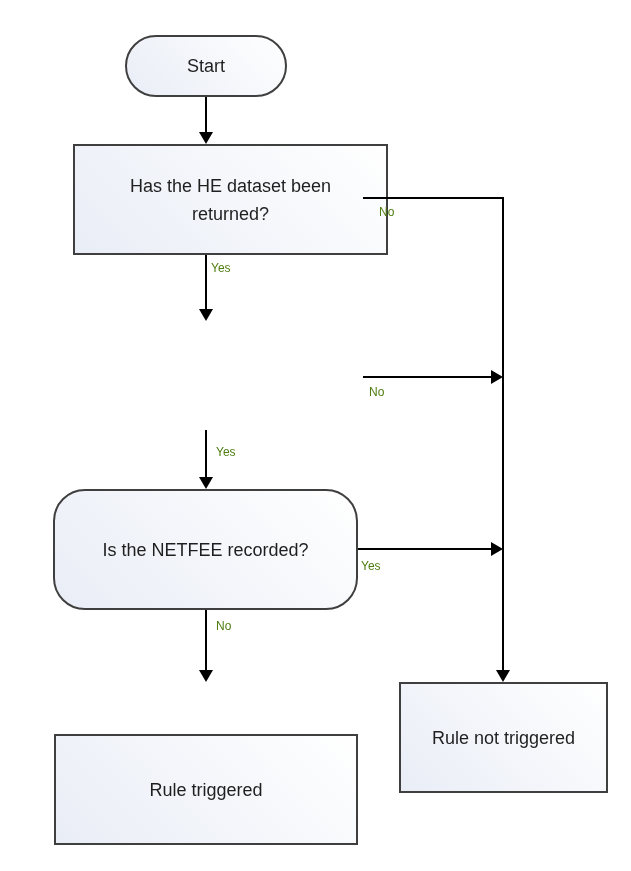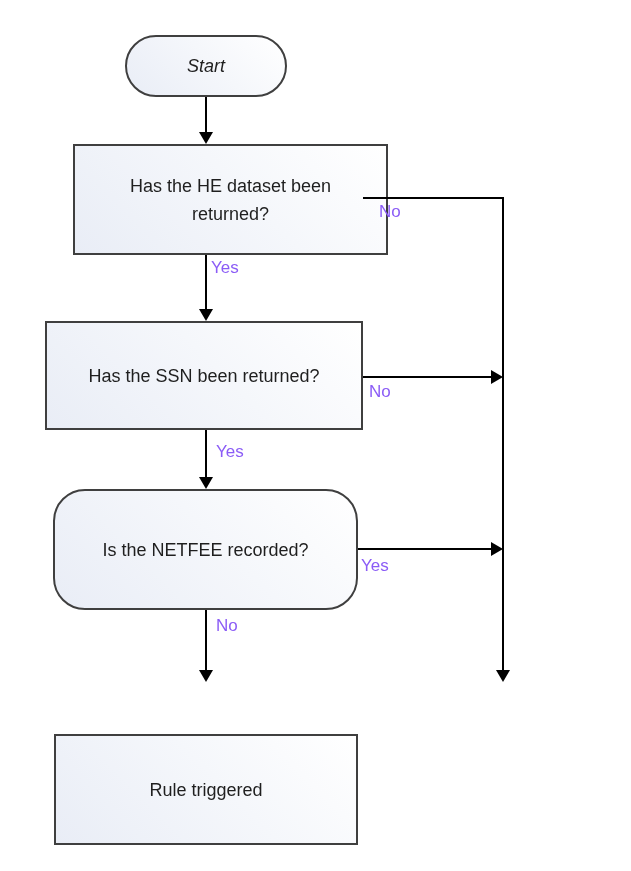--- a/index.html
+++ b/index.html
@@ -18,58 +18,58 @@
     background:linear-gradient(225deg,#ffffff 0%,#f5f7fb 45%,#e9edf6 100%);
     display:flex;
     align-items:center;
     justify-content:center;
     text-align:center;
     font-size:18px;
     line-height:28px;
     color:#1f1f1f;
   }
   .node .label{display:block;padding:0 28px;}
-  .node.terminator{border-radius:31px;font-style:italic;}
+  .node.terminator{border-radius:31px;}
   .line{position:absolute;background:#000000;}
   .arrow{position:absolute;width:0;height:0;}
   .arrow.down{border-left:7px solid transparent;border-right:7px solid transparent;border-top:12px solid #000000;}
   .arrow.right{border-top:7px solid transparent;border-bottom:7px solid transparent;border-left:12px solid #000000;}
   .edge-label{
     position:absolute;
-    font-size:17px;
+    font-size:12px;
     line-height:22px;
-    color:#8b5cf6;
+    color:#4d7c0f;
     white-space:nowrap;
   }
 </style>
 </head>
 <body>
 
 <div class="canvas">
 
   <div class="node terminator" style="left:125px;top:35px;width:162px;height:62px;">
     <span class="label">Start</span>
   </div>
 
   <div class="node" style="left:48px;top:144px;width:315px;height:111px;margin-left:25px;">
     <span class="label" style="max-width:250px;">Has the HE dataset been returned?</span>
   </div>
 
-  <div class="node" style="left:45px;top:321px;width:318px;height:109px;">
-    <span class="label">Has the SSN been returned?</span>
-  </div>
 
   <div class="node" style="left:53px;top:489px;width:305px;height:121px;border-radius:32px;">
     <span class="label">Is the NETFEE recorded?</span>
   </div>
 
   <div class="node" style="left:54px;top:696px;width:304px;height:111px;margin-top:38px;">
     <span class="label">Rule triggered</span>
   </div>
 
+  <div class="node" style="left:399px;top:682px;width:209px;height:111px;">
+    <span class="label">Rule not triggered</span>
+  </div>
 
   <div class="line" style="left:205px;top:97px;width:2px;height:36px;"></div>
   <div class="arrow down" style="left:199px;top:132px;"></div>
 
   <div class="line" style="left:363px;top:197px;width:141px;height:2px;"></div>
 
   <div class="line" style="left:502px;top:197px;width:2px;height:473px;"></div>
   <div class="arrow down" style="left:496px;top:670px;"></div>
 
   <div class="line" style="left:205px;top:255px;width:2px;height:54px;"></div>

